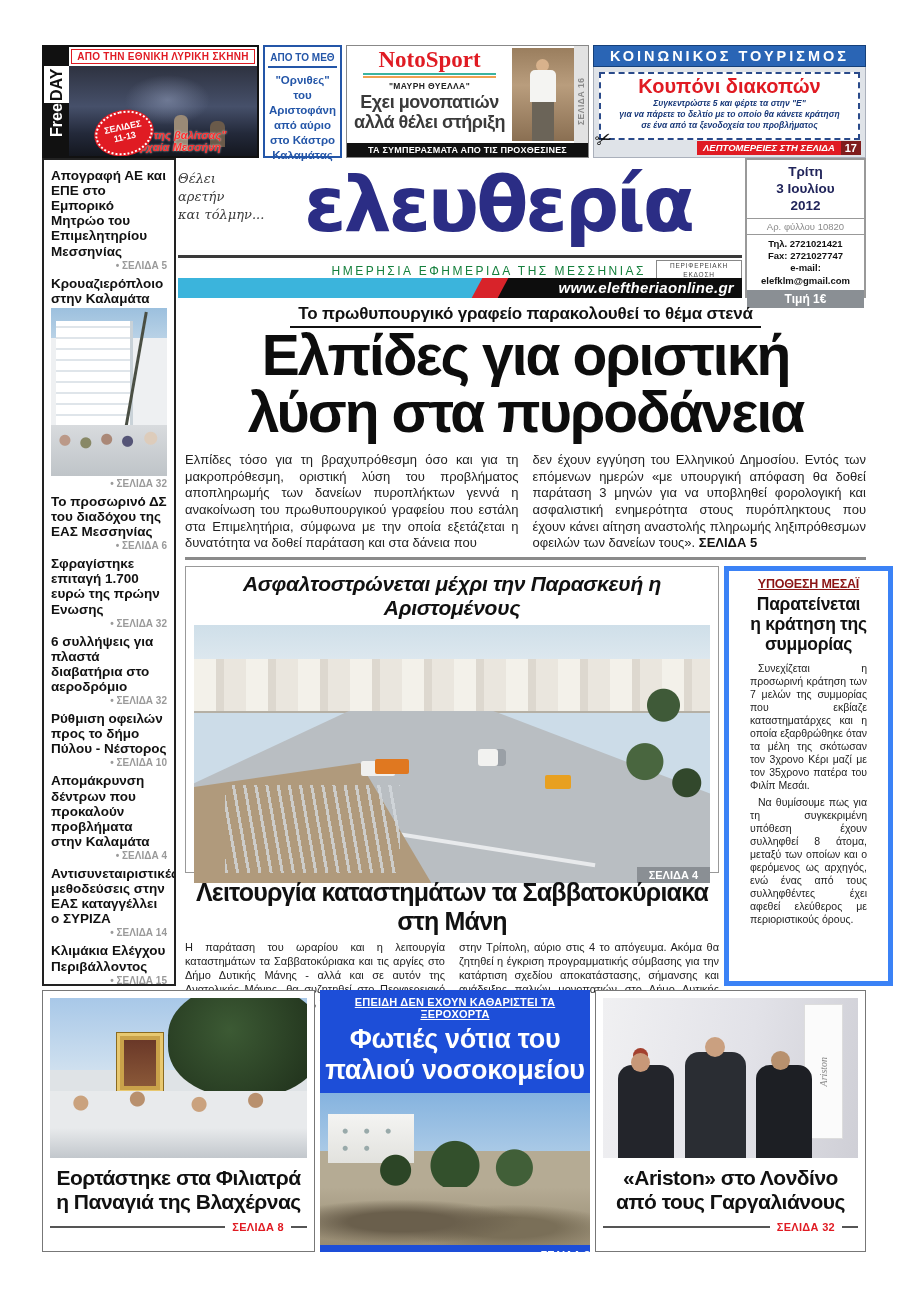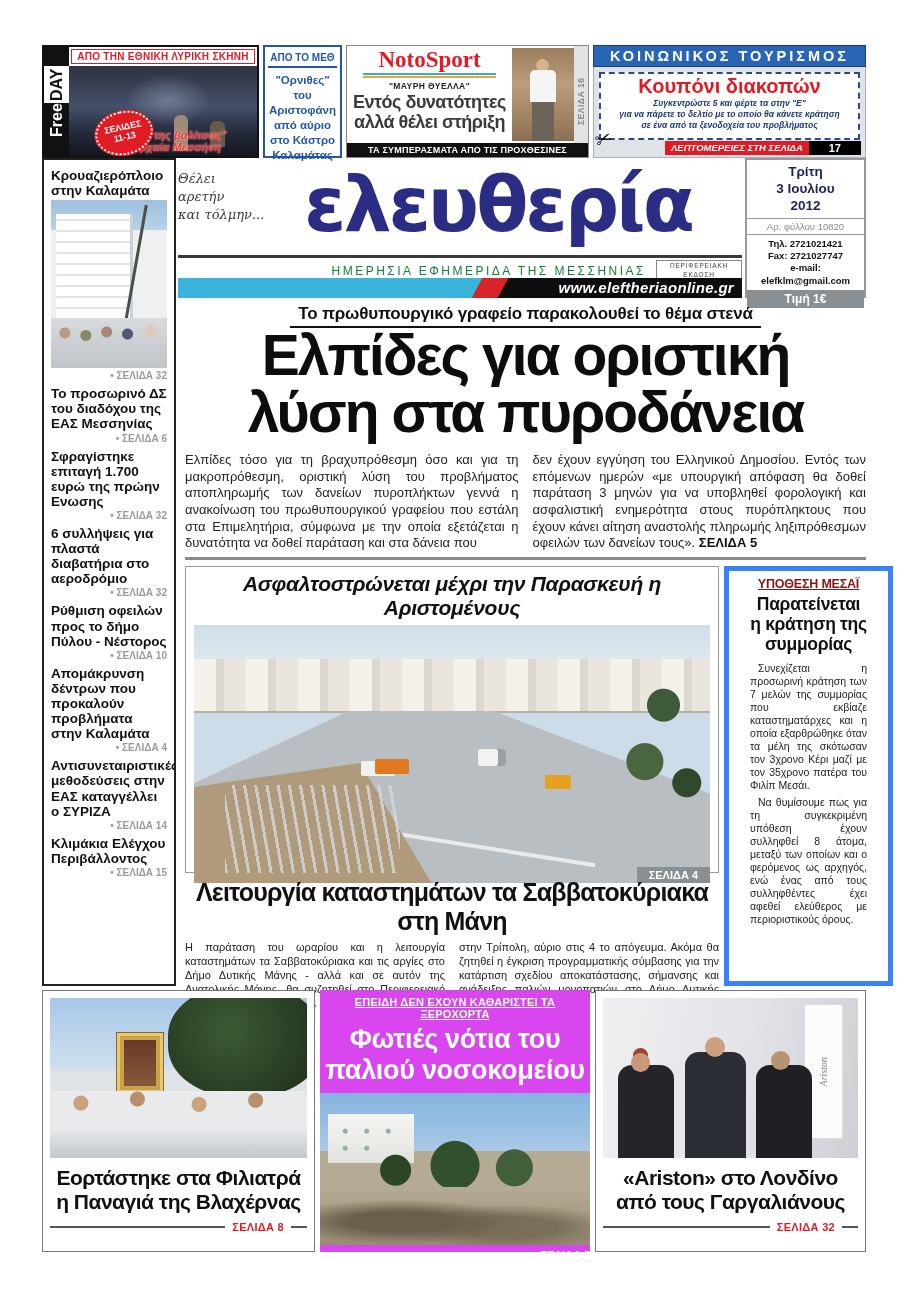--- a/index.html
+++ b/index.html
@@ -51,21 +51,21 @@
   .coupon-header{height:22px;background:#2a65b5;border:1px solid #15407a;box-sizing:border-box;color:#fff;font-weight:bold;
                  text-align:center;font-size:14.5px;letter-spacing:3px;line-height:20px}
   .coupon-body{position:relative;height:91px;background:#dfe3e8;border:1px solid #aab0bb;border-top:none;box-sizing:border-box}
   .coupon-inner{position:absolute;left:5px;right:5px;top:5px;bottom:17px;background:#fff;border:2px dashed #2a4a8a;
                 text-align:center;padding-top:1px;overflow:hidden}
   .coupon-title{color:#e01b23;font-weight:bold;font-size:20px;line-height:1.1}
   .coupon-lines{color:#1a3a7a;font-weight:bold;font-style:italic;font-size:8.5px;line-height:1.3;margin-top:1px}
   .coupon-scissors{position:absolute;left:1px;bottom:6px;font-size:20px;color:#111;transform:rotate(-20deg)}
   .coupon-footer{position:absolute;right:4px;bottom:2px;display:flex;align-items:stretch}
   .coupon-footer-text{background:#e01b23;color:#fff;font-weight:bold;font-style:italic;font-size:9.5px;padding:1px 6px;line-height:12px}
-  .coupon-footer-page{background:#000000;color:#fff;font-weight:bold;font-size:11px;padding:0 20px;line-height:14px}
+  .coupon-footer-page{background:#7f1d1d;color:#fff;font-weight:bold;font-size:11px;padding:0 4px;line-height:14px}
 
   
   .motto{left:178px;top:170px;width:92px;font-family:"DejaVu Serif",serif;font-style:italic;color:#3a3a3a;font-size:13px;line-height:1.4}
   .logo{left:252px;top:156px;width:492px;text-align:center;color:#2b2d85;font-weight:bold;font-size:76px;line-height:98px;
         letter-spacing:-3px;font-family:"DejaVu Sans",sans-serif}
   .mast-rule{left:178px;top:255px;width:564px;height:3px;background:#3a3a3a}
   .mast-sub-row{left:178px;top:260px;width:564px;display:flex;align-items:center;justify-content:flex-end}
   .mast-subtitle{color:#15803d;font-size:12px;letter-spacing:2.5px;margin-right:10px;white-space:nowrap}
   .edition-box{border:1px solid #888;font-size:6.5px;color:#444;text-align:center;padding:1px 3px;letter-spacing:.8px;width:78px;line-height:1.35}
   .web-bar{left:178px;top:278px;width:564px;height:20px;background:#0d0d0d;overflow:hidden}
@@ -159,21 +159,21 @@
                  radial-gradient(circle at 34% 12%,#b8906e 0 7px,transparent 8px),
                  radial-gradient(circle at 58% 20%,#caa27e 0 7px,transparent 8px),
                  radial-gradient(circle at 80% 14%,#b8906e 0 7px,transparent 8px),
                  linear-gradient(180deg,#e8eaec 0 55%,#c2c7cc 100%)}
   .b-head{font-weight:bold;font-size:21px;line-height:1.13;text-align:center;margin-top:8px;letter-spacing:-.5px}
   .b-pageline{display:flex;align-items:center;margin-top:8px}
   .b-line{flex:1;height:2px;background:#555}
   .b-short{width:16px;height:2px;background:#555}
   .b-page{color:#e01b23;font-weight:bold;font-size:11px;margin:0 7px;letter-spacing:.3px}
 
-  .bfire{left:320px;top:990px;width:270px;height:262px;background:#d946ef;box-sizing:border-box;padding:6px 0}
+  .bfire{left:320px;top:990px;width:270px;height:262px;background:#1d4ed8;box-sizing:border-box;padding:6px 0}
   .bfire-kicker{color:#fff;font-weight:bold;font-size:11px;text-align:center;text-decoration:underline;letter-spacing:.2px}
   .bfire-head{color:#fff;font-weight:bold;font-size:27px;line-height:1.15;text-align:center;margin:4px 0 7px;letter-spacing:-.3px}
   .fi{height:152px;position:relative;overflow:hidden;background:linear-gradient(180deg,#85b3df 0%,#a9c9e6 38%,#b5ab94 38%)}
   .fi-build{position:absolute;left:3%;top:14%;width:32%;height:32%;
       background:radial-gradient(circle at 20% 35%,#9aa 0 2px,transparent 3px),
                  radial-gradient(circle at 45% 35%,#9aa 0 2px,transparent 3px),
                  radial-gradient(circle at 70% 35%,#9aa 0 2px,transparent 3px),
                  radial-gradient(circle at 20% 70%,#9aa 0 2px,transparent 3px),
                  radial-gradient(circle at 45% 70%,#9aa 0 2px,transparent 3px),
                  linear-gradient(180deg,#f4f4f2,#e2e2de)}
@@ -234,21 +234,21 @@
     <div class="meth-kicker">ΑΠΟ ΤΟ ΜΕΘ</div>
     <div class="meth-text">"Ορνιθες" του Αριστοφάνη από αύριο στο Κάστρο Καλαμάτας</div>
   </div>
 
   <div class="noto">
     <div class="noto-left">
       <div class="noto-logo">NotoSport</div>
       <div class="noto-bars"></div>
       <div class="noto-kicker">"ΜΑΥΡΗ ΘΥΕΛΛΑ"</div>
       <div class="noto-head">
-        <div>Εντός δυνατότητες</div>
+        <div>Εχει μονοπατιών</div>
         <div>αλλά θέλει στήριξη</div>
       </div>
     </div>
     <div class="noto-photo">
       <div class="vt-head"></div>
       <div class="vt-shirt"></div>
       <div class="vt-pants"></div>
     </div>
     <div class="noto-strip">
       <div class="noto-strip-label">ΣΕΛΙΔΑ 16</div>
@@ -301,20 +301,24 @@
     <div class="date-contact">
       <div>Τηλ. 2721021421</div>
       <div>Fax: 2721027747</div>
       <div>e-mail:</div>
       <div>elefklm@gmail.com</div>
     </div>
     <div class="date-price">Τιμή 1€</div>
   </div>
 
   <div class="abs sidebar">
+    <div>
+      <div class="sb-title">Απογραφή ΑΕ και ΕΠΕ στο Εμπορικό Μητρώο του Επιμελητηρίου Μεσσηνίας</div>
+      <div class="sb-page">• ΣΕΛΙΔΑ 5</div>
+    </div>
     <div>
       <div class="sb-title">Κρουαζιερόπλοιο στην Καλαμάτα</div>
       <div class="sb-photo">
         <div class="cr-hull"></div>
         <div class="cr-crane"></div>
         <div class="cr-people"></div>
       </div>
       <div class="sb-page">• ΣΕΛΙΔΑ 32</div>
     </div>
     <div>

